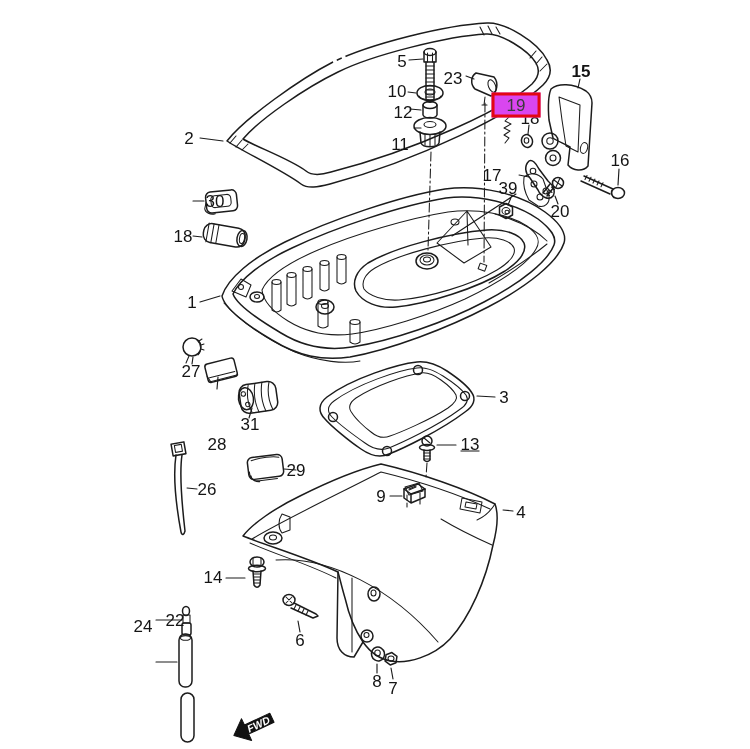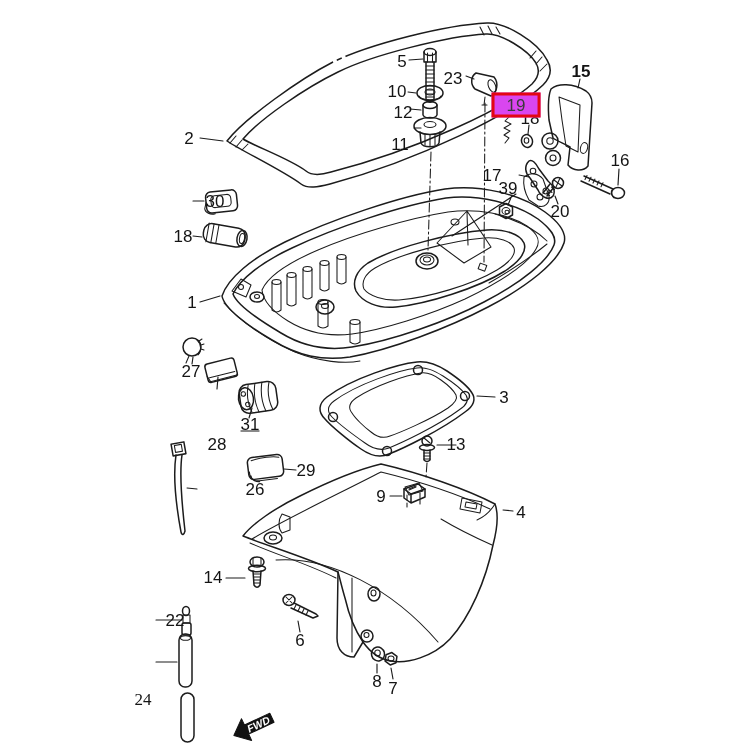--- a/index.html
+++ b/index.html
@@ -305,33 +305,33 @@
       <div class="part-label" style="left: 504px; top: 397px;">3</div>
       <div class="part-label" style="left: 521px; top: 512px;">4</div>
       <div class="part-label" style="left: 402px; top: 61px;">5</div>
       <div class="part-label" style="left: 300px; top: 640px;">6</div>
       <div class="part-label" style="left: 393px; top: 688px;">7</div>
       <div class="part-label" style="left: 377px; top: 681px;">8</div>
       <div class="part-label" style="left: 381px; top: 496px;">9</div>
       <div class="part-label" style="left: 397px; top: 91px;">10</div>
       <div class="part-label" style="left: 400px; top: 109px; margin-top: 35px;">11</div>
       <div class="part-label" style="left: 403px; top: 112px;">12</div>
-      <div class="part-label" style="left: 456px; top: 444px;">13</div>
+      <div class="part-label" style="left: 470px; top: 444px; text-decoration: underline;">13</div>
       <div class="part-label" style="left: 213px; top: 577px;">14</div>
       <div class="part-label" style="left: 581px; top: 71px; font-weight: bold;">15</div>
       <div class="part-label" style="left: 620px; top: 160px;">16</div>
       <div class="part-label" style="left: 492px; top: 175px;">17</div>
       <div class="part-label" style="left: 530px; top: 118px;">18</div>
       <div class="part-label highlighted" style="left: 516px; top: 105px;">19</div>
       <div class="part-label" style="left: 560px; top: 211px;">20</div>
       <div class="part-label" style="left: 508px; top: 188px;">39</div>
       <div class="part-label" style="left: 143px; top: 620px; margin-left: 32px;">22</div>
       <div class="part-label" style="left: 453px; top: 78px;">23</div>
-      <div class="part-label" style="left: 143px; top: 699px; font-family: Liberation Serif, serif;">24</div>
+      <div class="part-label" style="left: 143px; top: 626px;">24</div>
       <div class="part-label" style="left: 183px; top: 236px;">18</div>
-      <div class="part-label" style="left: 207px; top: 489px; margin-left: 48px;">26</div>
+      <div class="part-label" style="left: 207px; top: 489px;">26</div>
       <div class="part-label" style="left: 191px; top: 371px;">27</div>
       <div class="part-label" style="left: 217px; top: 396px; margin-top: 48px;">28</div>
-      <div class="part-label" style="left: 306px; top: 470px; text-align: center;">29</div>
+      <div class="part-label" style="left: 296px; top: 470px; text-align: center;">29</div>
       <div class="part-label" style="left: 183px; top: 201px; margin-left: 32px;">30</div>
-      <div class="part-label" style="left: 250px; top: 424px; text-decoration: underline;">31</div>
+      <div class="part-label" style="left: 250px; top: 424px;">31</div>
     </div>
 </div>
 
 </body></html>

